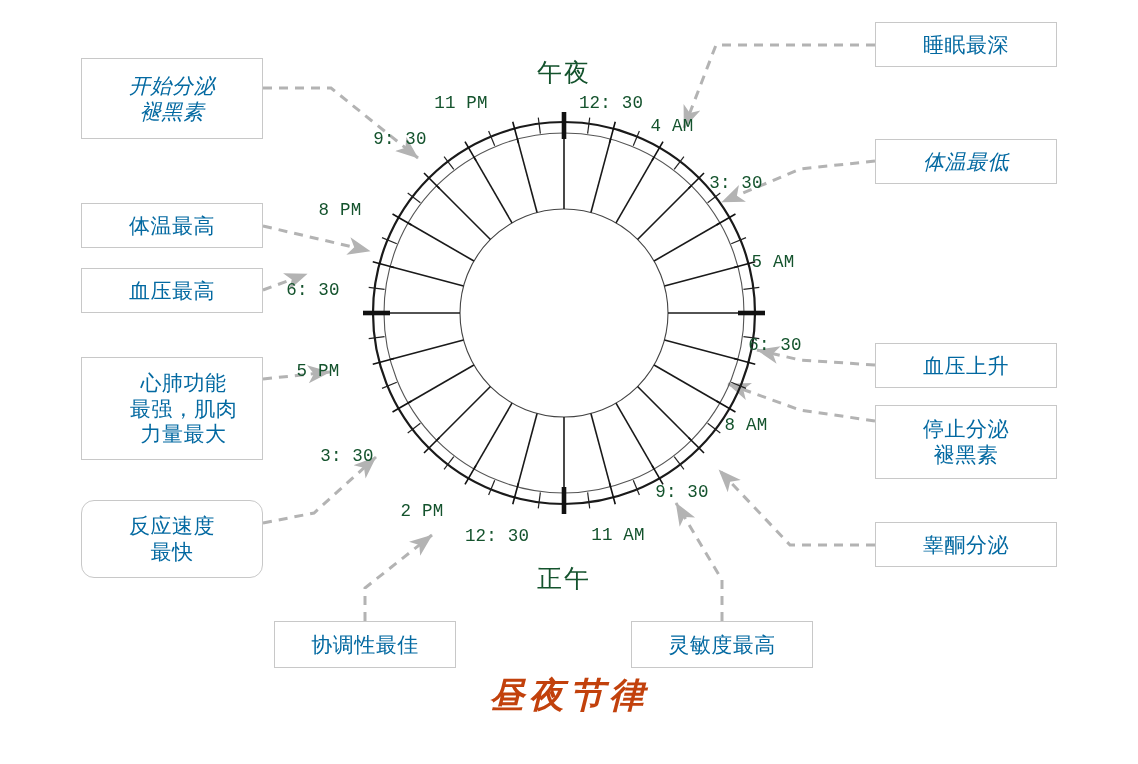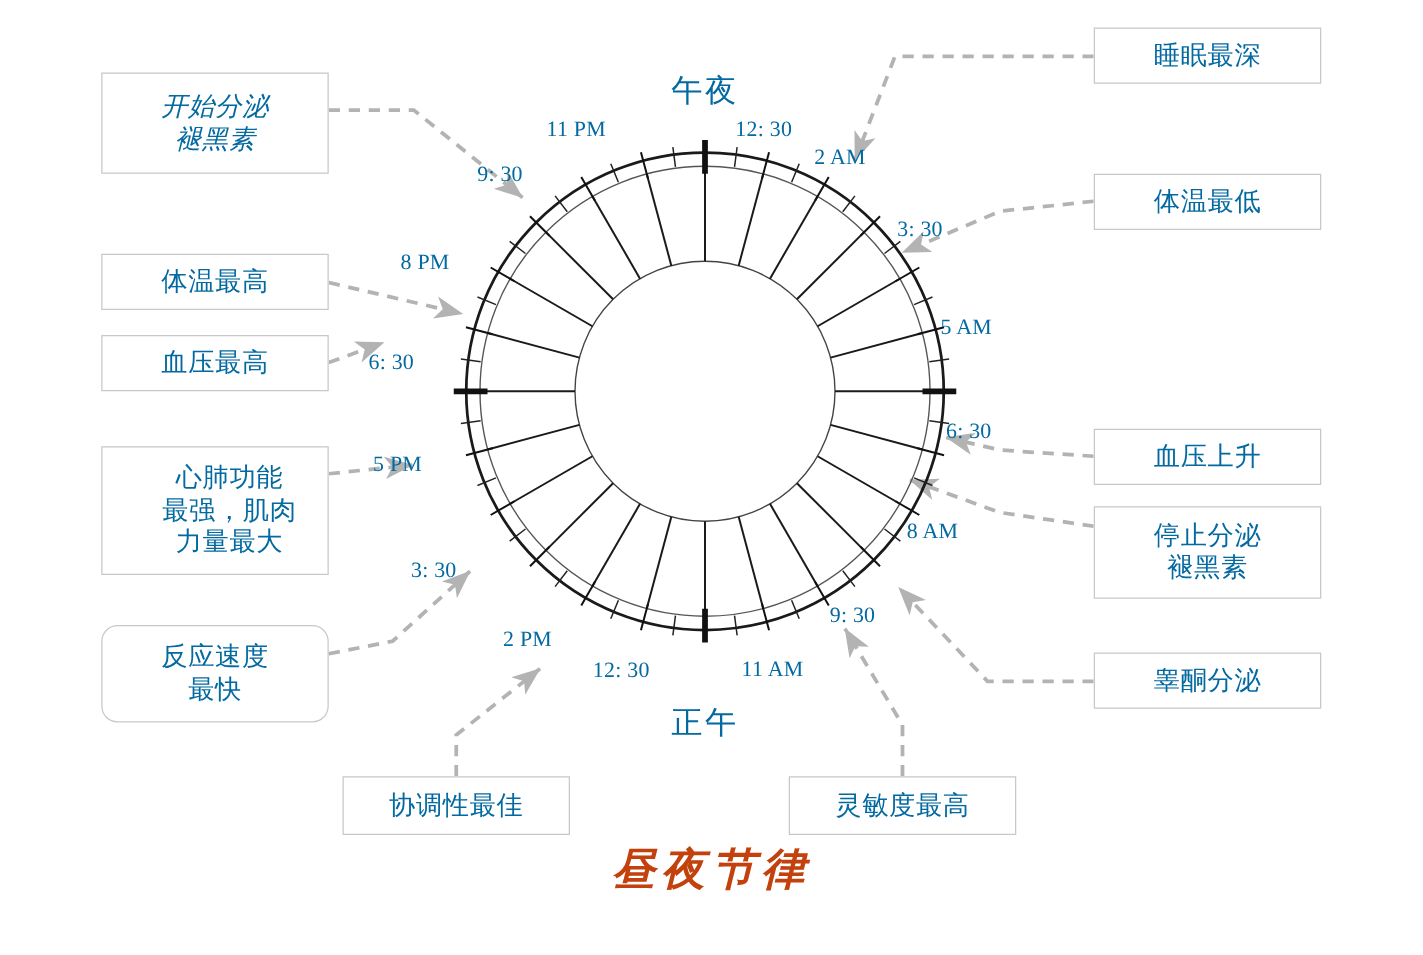--- a/index.html
+++ b/index.html
@@ -39,23 +39,23 @@
     font-size: 21px;
     line-height: 1.22;
     letter-spacing: 0.5px;
     color: #0369a1;
     font-weight: 400;
     padding: 4px 8px;
     white-space: pre-line;
   }
   .dial-label {
     position: absolute;
-    font-family: Liberation Serif, serif;
+    font-family: Liberation Mono, monospace;
     font-size: 17.5px;
-    color: #0369a1;
+    color: #14532d;
     white-space: nowrap;
     letter-spacing: 0.2px;
   }
   .dial-label.cjk {
     font-size: 25px;
     letter-spacing: 2px;
   }
   #title {
     position: absolute;
     left: 0;
@@ -171,21 +171,21 @@
         <line x1="537.08" y1="212.54" x2="517.41" y2="139.13" stroke="#1a1a1a" stroke-width="1.6"></line>
         <line x1="518.45" y1="143.00" x2="512.75" y2="121.75" stroke="#111111" stroke-width="1.6"></line>
         <line x1="540.37" y1="133.55" x2="538.29" y2="117.69" stroke="#222222" stroke-width="1.2"></line>
       </g>
   </svg>
 
   <div id="dial-labels">
       <div class="dial-label cjk" style="left: 564px; top: 72px; transform: translate(-50%, -50%);">午夜</div>
       <div class="dial-label cjk" style="left: 564px; top: 578px; transform: translate(-50%, -50%);">正午</div>
       <div class="dial-label" style="left: 611px; top: 103px; transform: translate(-50%, -50%);">12: 30</div>
-      <div class="dial-label" style="left: 672px; top: 126px; transform: translate(-50%, -50%);">2 AM</div>
+      <div class="dial-label" style="left: 672px; top: 126px; transform: translate(-50%, -50%);">4 AM</div>
       <div class="dial-label" style="left: 736px; top: 183px; transform: translate(-50%, -50%);">3: 30</div>
       <div class="dial-label" style="left: 773px; top: 262px; transform: translate(-50%, -50%);">5 AM</div>
       <div class="dial-label" style="left: 775px; top: 345px; transform: translate(-50%, -50%);">6: 30</div>
       <div class="dial-label" style="left: 746px; top: 425px; transform: translate(-50%, -50%);">8 AM</div>
       <div class="dial-label" style="left: 682px; top: 492px; transform: translate(-50%, -50%);">9: 30</div>
       <div class="dial-label" style="left: 618px; top: 535px; transform: translate(-50%, -50%);">11 AM</div>
       <div class="dial-label" style="left: 497px; top: 536px; transform: translate(-50%, -50%);">12: 30</div>
       <div class="dial-label" style="left: 422px; top: 511px; transform: translate(-50%, -50%);">2 PM</div>
       <div class="dial-label" style="left: 347px; top: 456px; transform: translate(-50%, -50%);">3: 30</div>
       <div class="dial-label" style="left: 318px; top: 371px; transform: translate(-50%, -50%);">5 PM</div>
@@ -198,21 +198,21 @@
       <div class="callout" style="left: 81px; top: 58px; width: 182px; height: 81px; border-color: rgb(200, 200, 200); font-style: italic;">开始分泌
 褪黑素</div>
       <div class="callout" style="left: 81px; top: 203px; width: 182px; height: 45px; border-color: rgb(200, 200, 200);">体温最高</div>
       <div class="callout" style="left: 81px; top: 268px; width: 182px; height: 45px; border-color: rgb(200, 200, 200);">血压最高</div>
       <div class="callout" style="left: 81px; top: 357px; width: 182px; height: 103px; border-color: rgb(200, 200, 200); padding-left: 31px;">心肺功能
 最强，肌肉
 力量最大</div>
       <div class="callout" style="left: 81px; top: 500px; width: 182px; height: 78px; border-color: rgb(200, 200, 200); border-radius: 13px;">反应速度
 最快</div>
       <div class="callout" style="left: 875px; top: 22px; width: 182px; height: 45px; border-color: rgb(200, 200, 200);">睡眠最深</div>
-      <div class="callout" style="left: 875px; top: 139px; width: 182px; height: 45px; border-color: rgb(200, 200, 200);">体温最低</div>
+      <div class="callout" style="left: 875px; top: 139px; width: 182px; height: 45px; border-color: rgb(200, 200, 200); font-style: italic;">体温最低</div>
       <div class="callout" style="left: 875px; top: 343px; width: 182px; height: 45px; border-color: rgb(200, 200, 200);">血压上升</div>
       <div class="callout" style="left: 875px; top: 405px; width: 182px; height: 74px; border-color: rgb(200, 200, 200);">停止分泌
 褪黑素</div>
       <div class="callout" style="left: 875px; top: 522px; width: 182px; height: 45px; border-color: rgb(200, 200, 200);">睾酮分泌</div>
       <div class="callout" style="left: 274px; top: 621px; width: 182px; height: 47px; border-color: rgb(200, 200, 200);">协调性最佳</div>
       <div class="callout" style="left: 631px; top: 621px; width: 182px; height: 47px; border-color: rgb(200, 200, 200);">灵敏度最高</div>
     </div>
 
   <div id="title">昼夜节律</div>
 </div>

